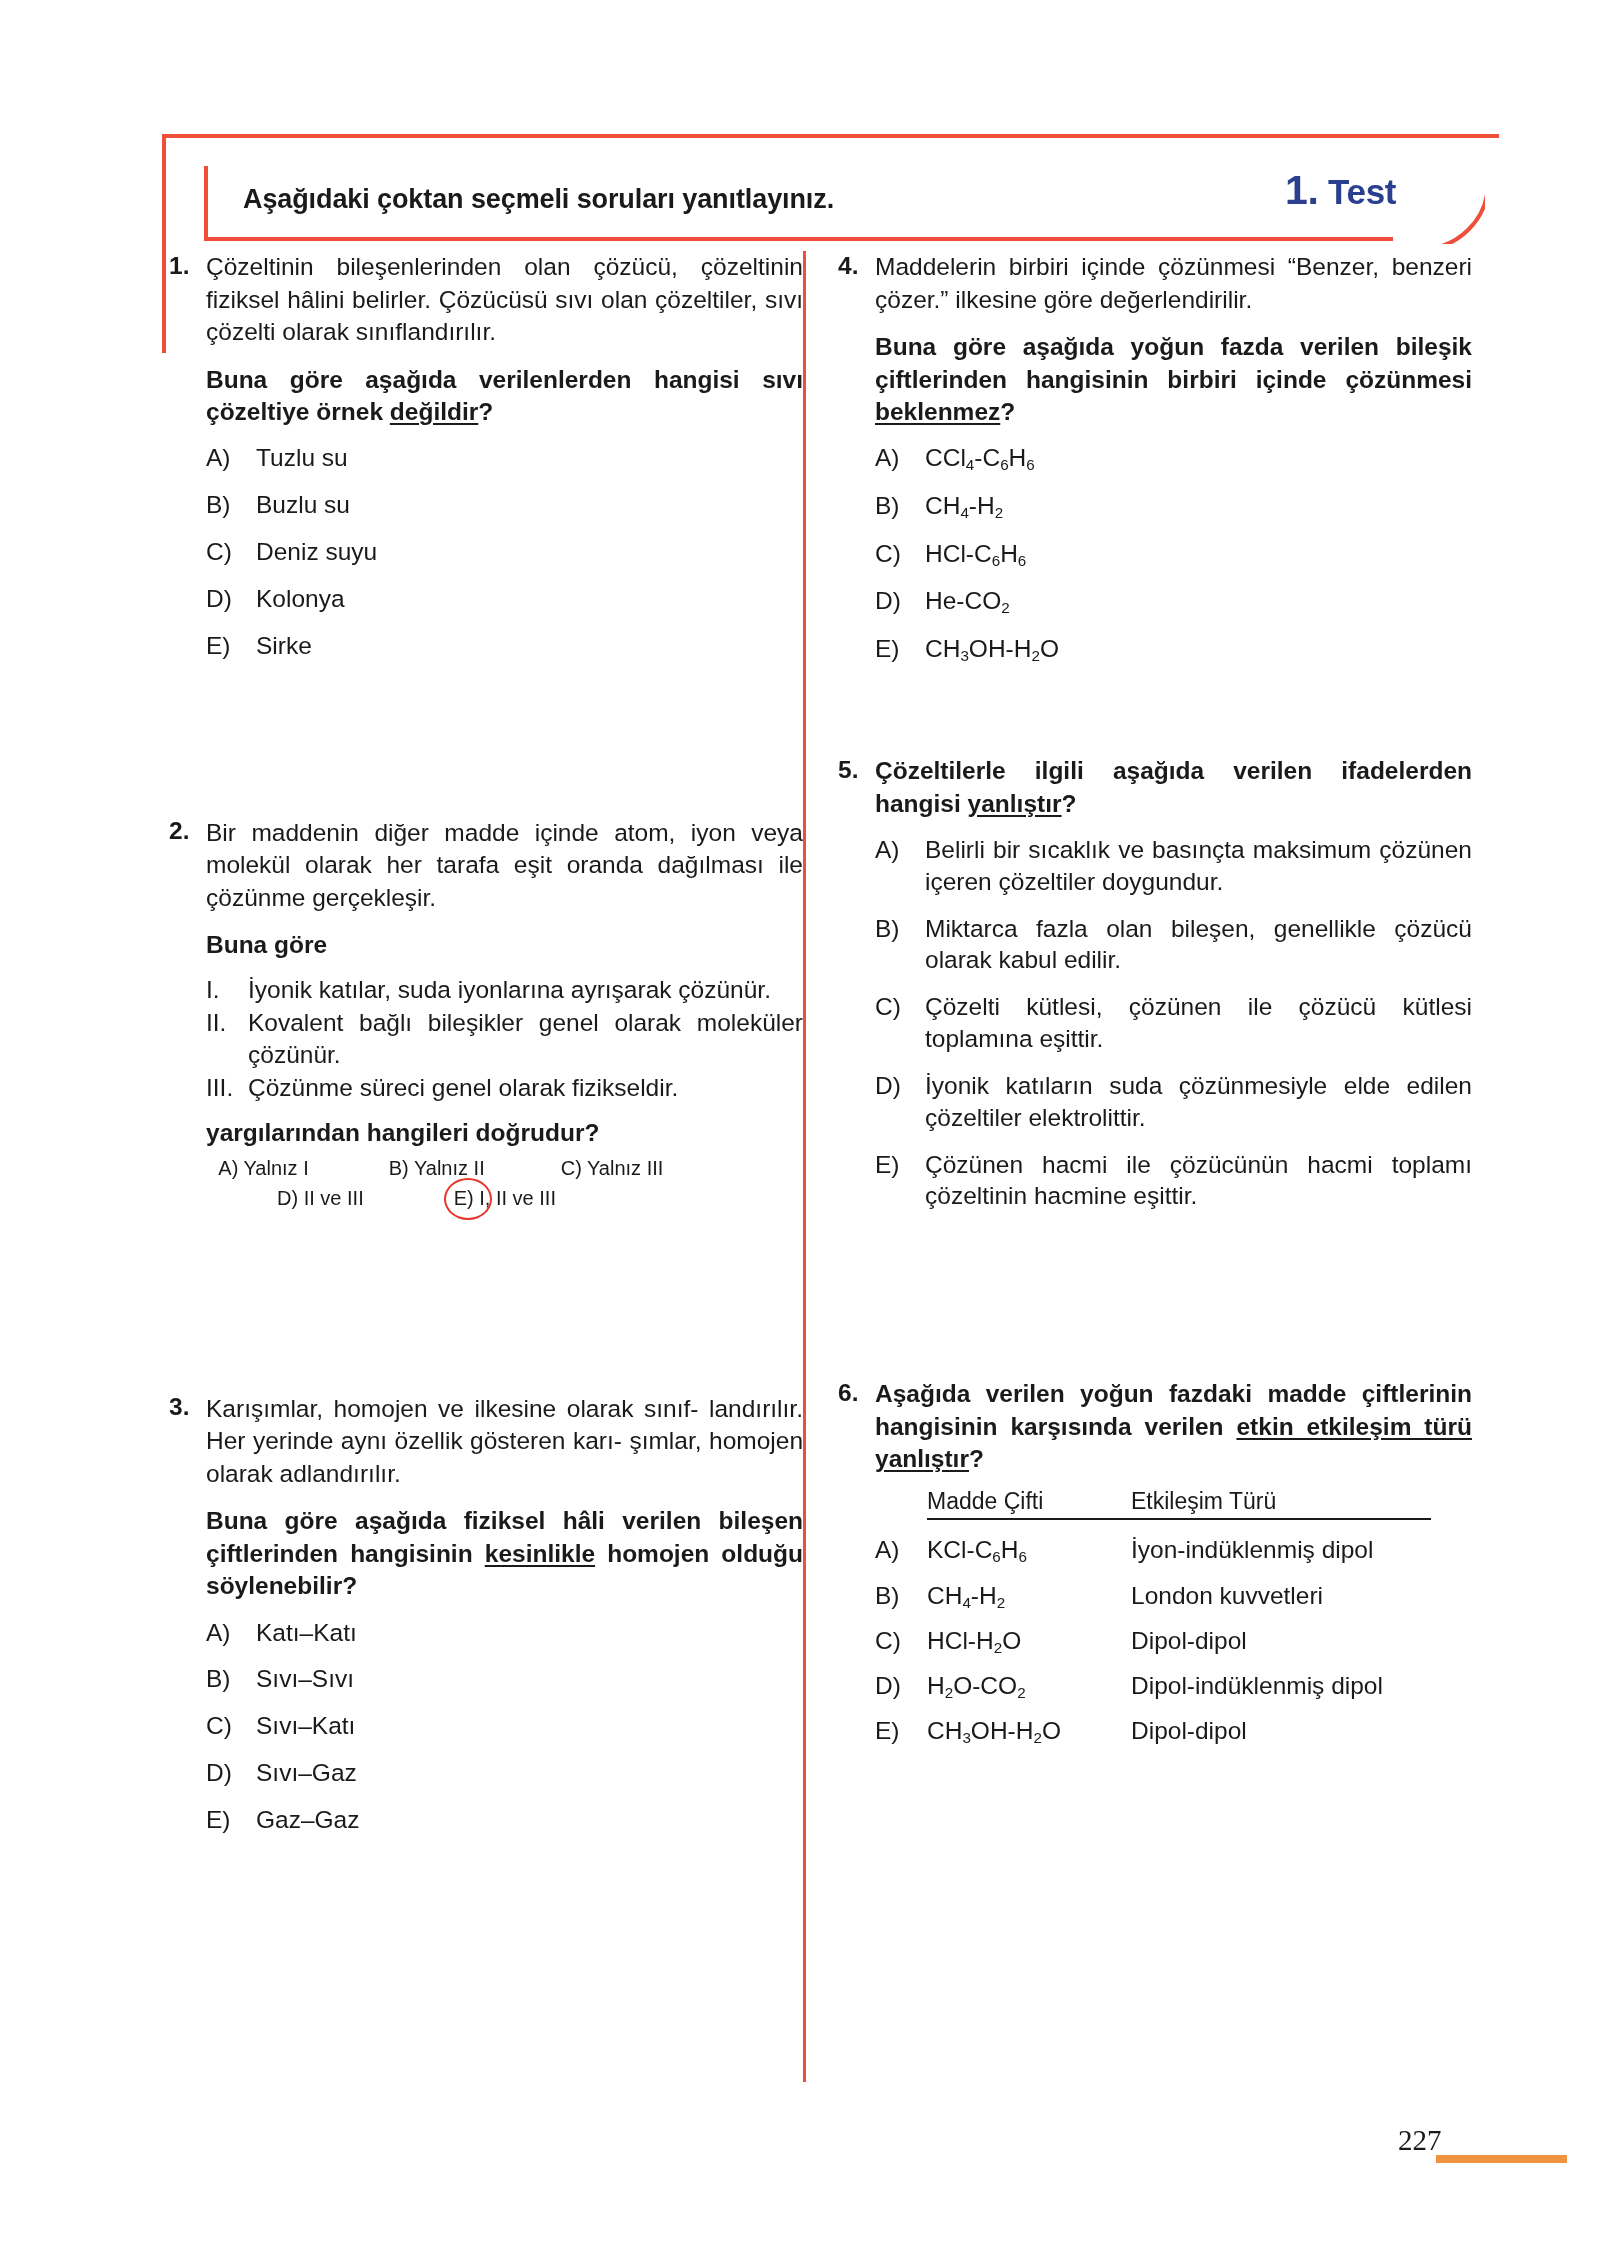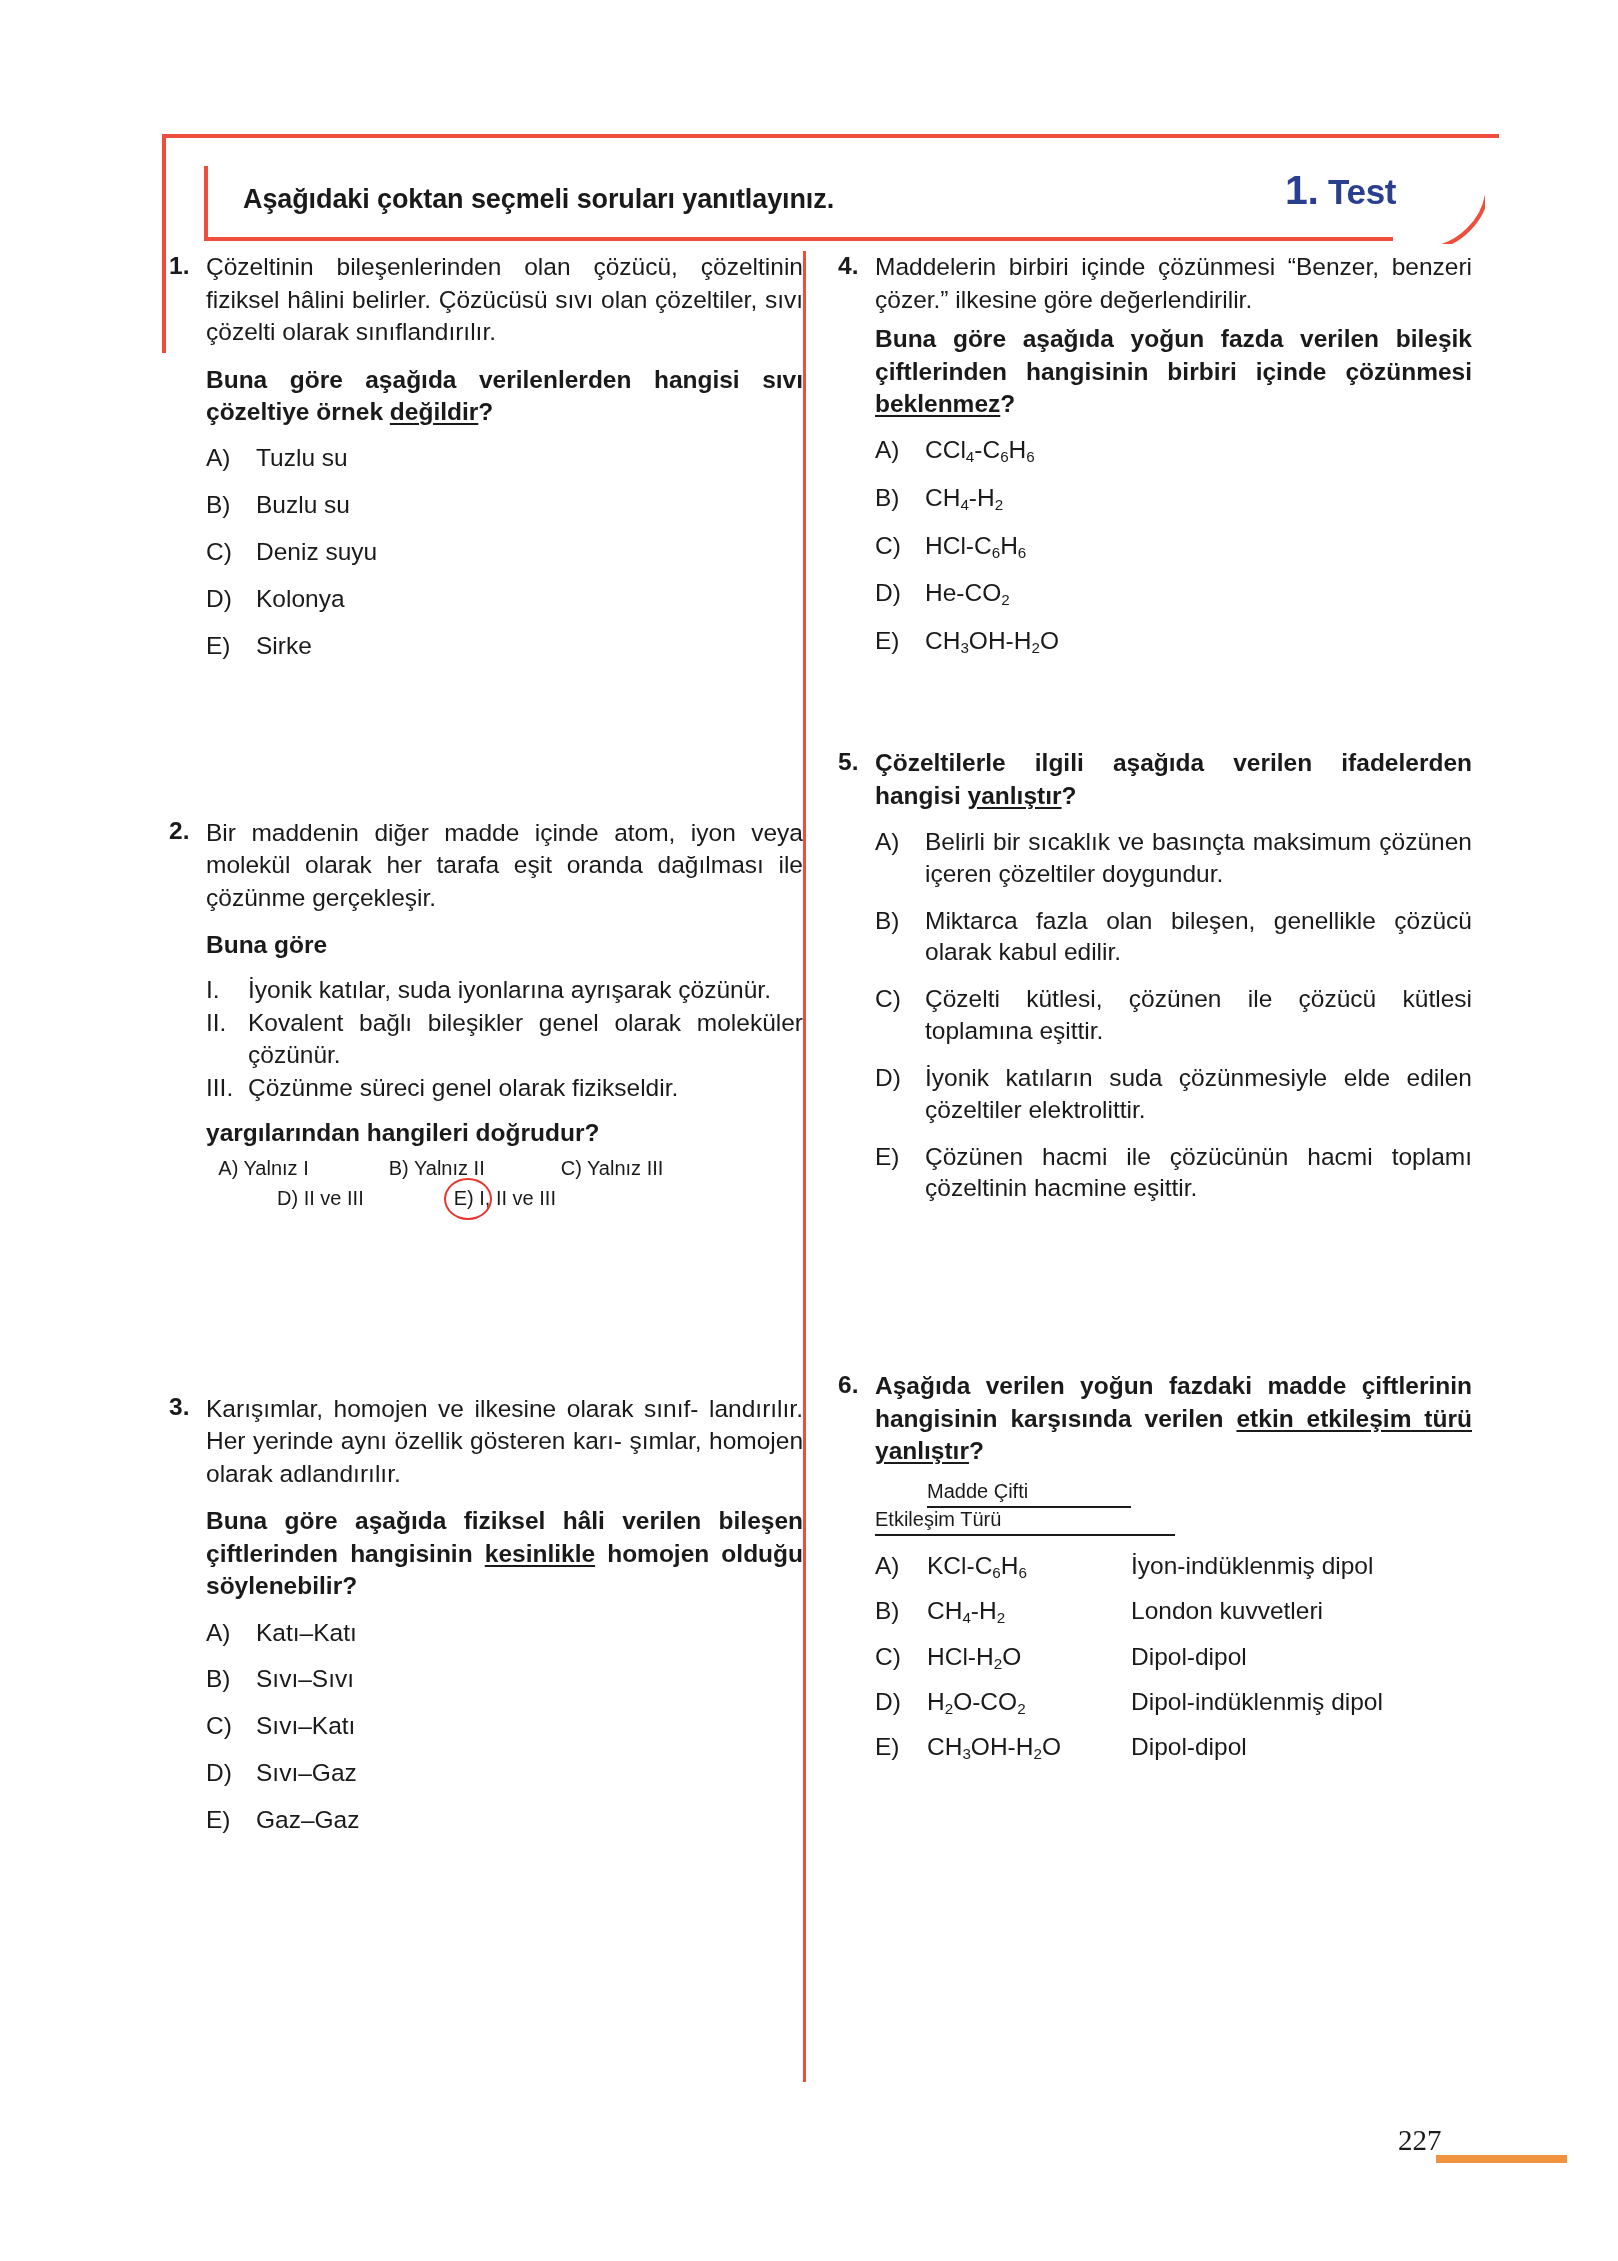--- a/index.html
+++ b/index.html
@@ -119,21 +119,21 @@
   .opt-row-1 { padding-left: 12.3px; }
   .opt-row-2 { padding-left: 71px; }
   .opt-inline { position: relative; white-space: nowrap; }
   .opt-inline .circle-mark { left: -10.2px; top: -8.2px; width: 48px; height: 42px; }
   .gap-a { width: 80px; }
   .gap-b { width: 76px; }
   .gap-c { width: 90px; }
 
   
   .tbl { margin-top: 12.3px; }
-  .tbl-head { display: flex; font-size: 20px; flex-direction: column; }
+  .tbl-head { display: flex; font-size: 23px; }
   .tbl-head .th {
     display: inline-block; border-bottom: 2px solid #1a1a1a; padding-bottom: 2.7px;
   }
   .th-1 { width: 204px; margin-left: 52px; }
   .th-2 { width: 300px; }
   .tbl-row { display: flex; font-size: 24.5px; margin-top: 16.4px; position: relative; align-items: flex-start; }
   .tbl-lbl { position: relative; flex: 0 0 auto; width: 52px; }
   .tbl-pair { flex: 0 0 auto; width: 204px; }
   .tbl-type { flex: 1 1 auto; }
 
@@ -311,21 +311,21 @@
   <div class="col col-right">
 
     <div class="q">
       <div class="q-head">
         <div class="q-num">4.</div>
         <div class="q-body">
           <div class="q-stem">
             <span>Maddelerin birbiri içinde çözünmesi “Benzer,</span>
             <span>benzeri çözer.” ilkesine göre değerlendirilir.</span>
           </div>
-          <div class="q-stem bold" style="margin-top:7px"><span>Buna göre aşağıda yoğun fazda verilen bileşik çiftlerinden hangisinin birbiri içinde çözünmesi </span><span class="u">beklenmez</span><span>?</span></div>
+          <div class="q-stem bold" style="margin-top:15px"><span>Buna göre aşağıda yoğun fazda verilen bileşik çiftlerinden hangisinin birbiri içinde çözünmesi </span><span class="u">beklenmez</span><span>?</span></div>
           <div class="opts">
             <div class="opt">
               <div class="opt-lbl">A)</div>
               <div class="opt-txt">CCl<sub>4</sub>-C<sub>6</sub>H<sub>6</sub></div>
             </div>
             <div class="opt">
               <div class="opt-lbl">B)</div>
               <div class="opt-txt">CH<sub>4</sub>-H<sub>2</sub></div>
             </div>
             <div class="opt">

